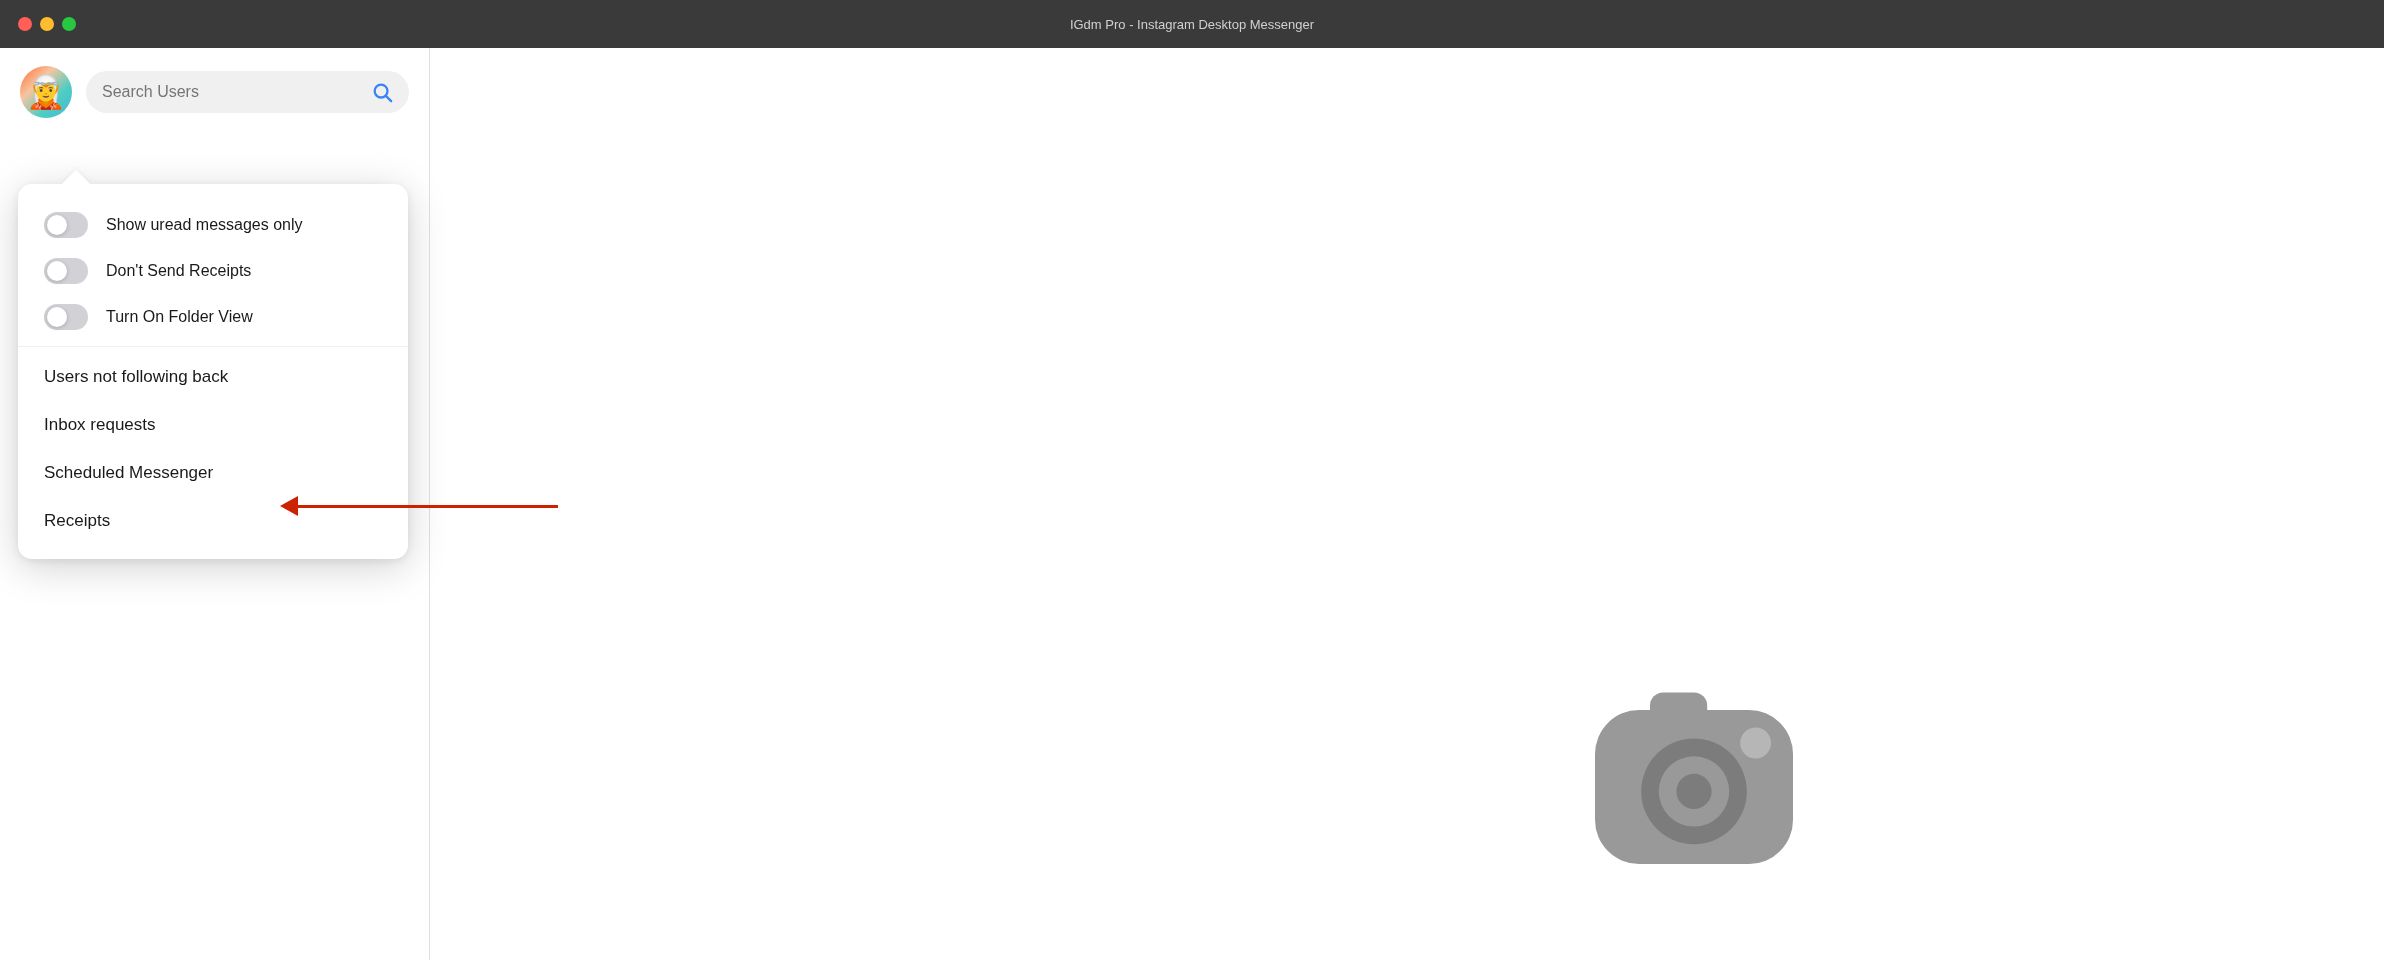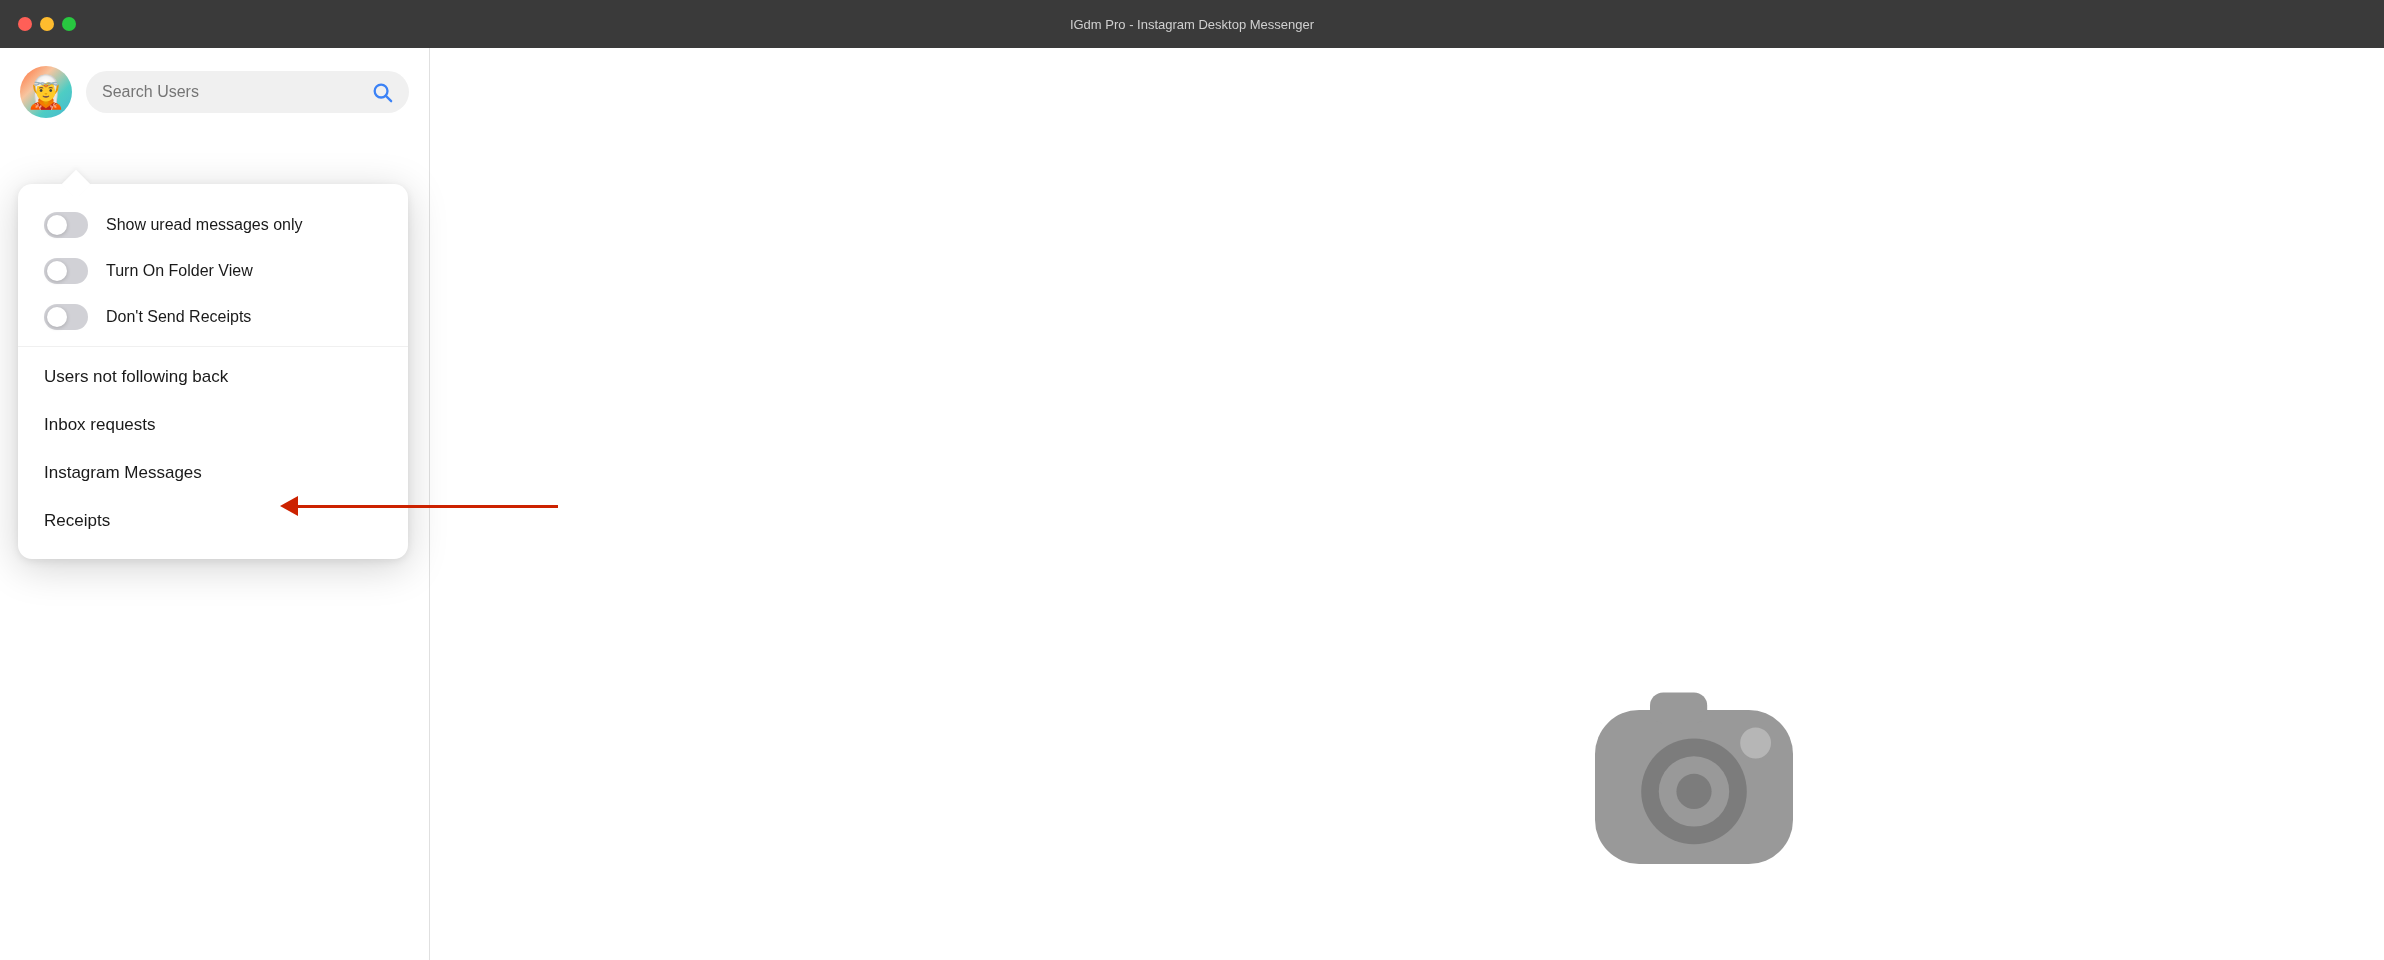--- a/index.html
+++ b/index.html
@@ -274,40 +274,40 @@
 
     <div class="dropdown-menu">
 
       <div class="menu-toggle-row">
         <div class="toggle-switch"></div>
         <span class="menu-toggle-label">Show uread messages only</span>
       </div>
 
       <div class="menu-toggle-row">
         <div class="toggle-switch"></div>
-        <span class="menu-toggle-label">Turn On Folder View</span>
+        <span class="menu-toggle-label">Don't Send Receipts</span>
       </div>
 
       <div class="menu-toggle-row">
         <div class="toggle-switch"></div>
-        <span class="menu-toggle-label">Don't Send Receipts</span>
+        <span class="menu-toggle-label">Turn On Folder View</span>
       </div>
 
       <div class="menu-divider"></div>
 
       <div class="menu-item">
         <span>Users not following back</span>
       </div>
 
       <div class="menu-item">
         <span>Inbox requests</span>
       </div>
 
       <div class="menu-item">
-        <span>Instagram Messages</span>
+        <span>Scheduled Messenger</span>
       </div>
 
 
       <div class="menu-item">
         <span>Receipts</span>
       </div>
 
 
     </div>
 

